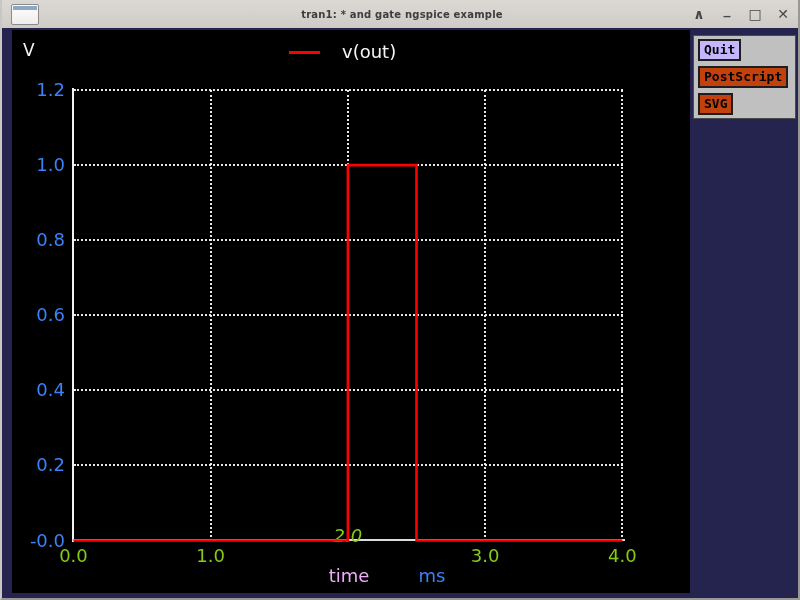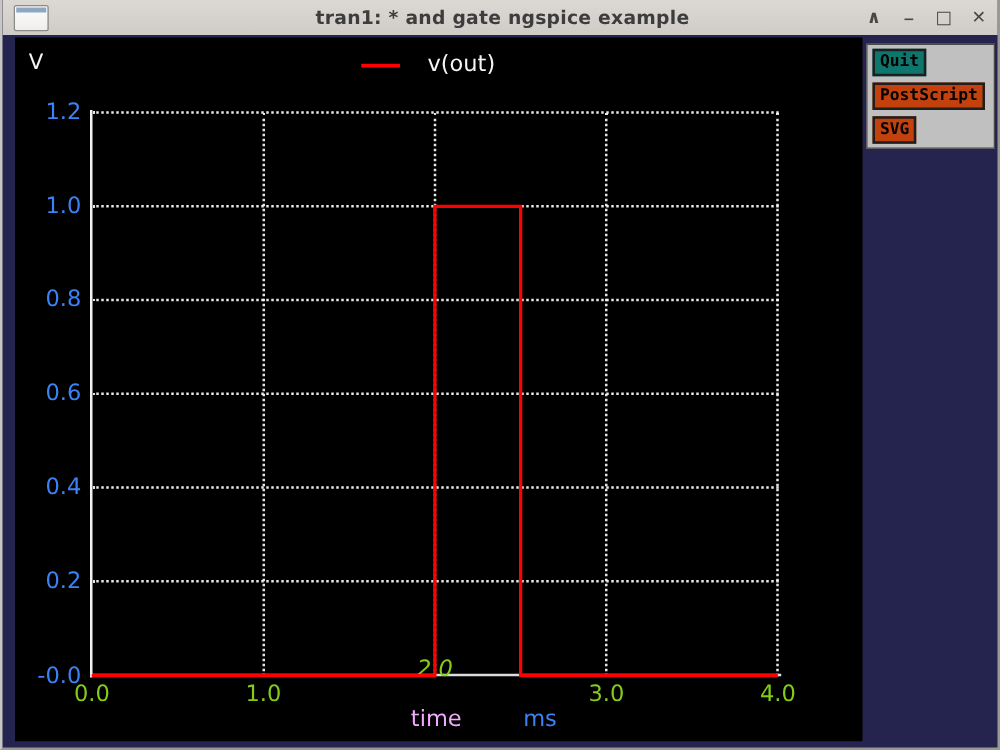--- a/index.html
+++ b/index.html
@@ -19,21 +19,21 @@
   #win-icon{
     position:absolute;left:9px;top:4px;width:26px;height:19px;
     background:linear-gradient(#fdfdfd,#efeeec);
     border:1px solid #8a8a8a;border-radius:2px;
   }
   #win-icon::before{
     content:"";position:absolute;left:1px;top:1px;right:1px;height:4px;
     background:#8fa8c2;
   }
   #title-text{
-    font-size:15px;font-weight:bold;color:#3d3d3d;letter-spacing:0.2px;
+    font-size:10px;font-weight:bold;color:#3d3d3d;letter-spacing:0.2px;
   }
   #win-controls{
     position:absolute;right:10px;top:0;height:28px;
     display:flex;align-items:center;gap:10px;
   }
   .win-ctl{
     width:18px;text-align:center;font-size:14px;font-weight:bold;color:#474747;
     cursor:default;line-height:28px;height:28px;
     font-family:"DejaVu Sans",sans-serif;
   }
@@ -68,21 +68,21 @@
     background:#c0c0c0;border:1px solid #4a4a4a;box-sizing:border-box;
     padding:3px 0 0 4px;
     display:flex;flex-direction:column;align-items:flex-start;gap:5px;
   }
   .panel-btn{
     font-family:"DejaVu Sans Mono","Liberation Mono",monospace;
     font-size:13px;font-weight:bold;color:#000;
     border:2px solid #1e1e1e;padding:1px 4px 2px 4px;
     cursor:pointer;line-height:15px;
   }
-  .panel-btn.quit{background:#0f766e;}
+  .panel-btn.quit{background:#c4b5fd;}
   .panel-btn.export{background:#c2410c;}
 </style>
 </head>
 <body>
 
 <div id="window">
 
   <div id="titlebar">
     <div id="win-icon"></div>
     <div id="title-text">tran1: * and gate ngspice example</div>

